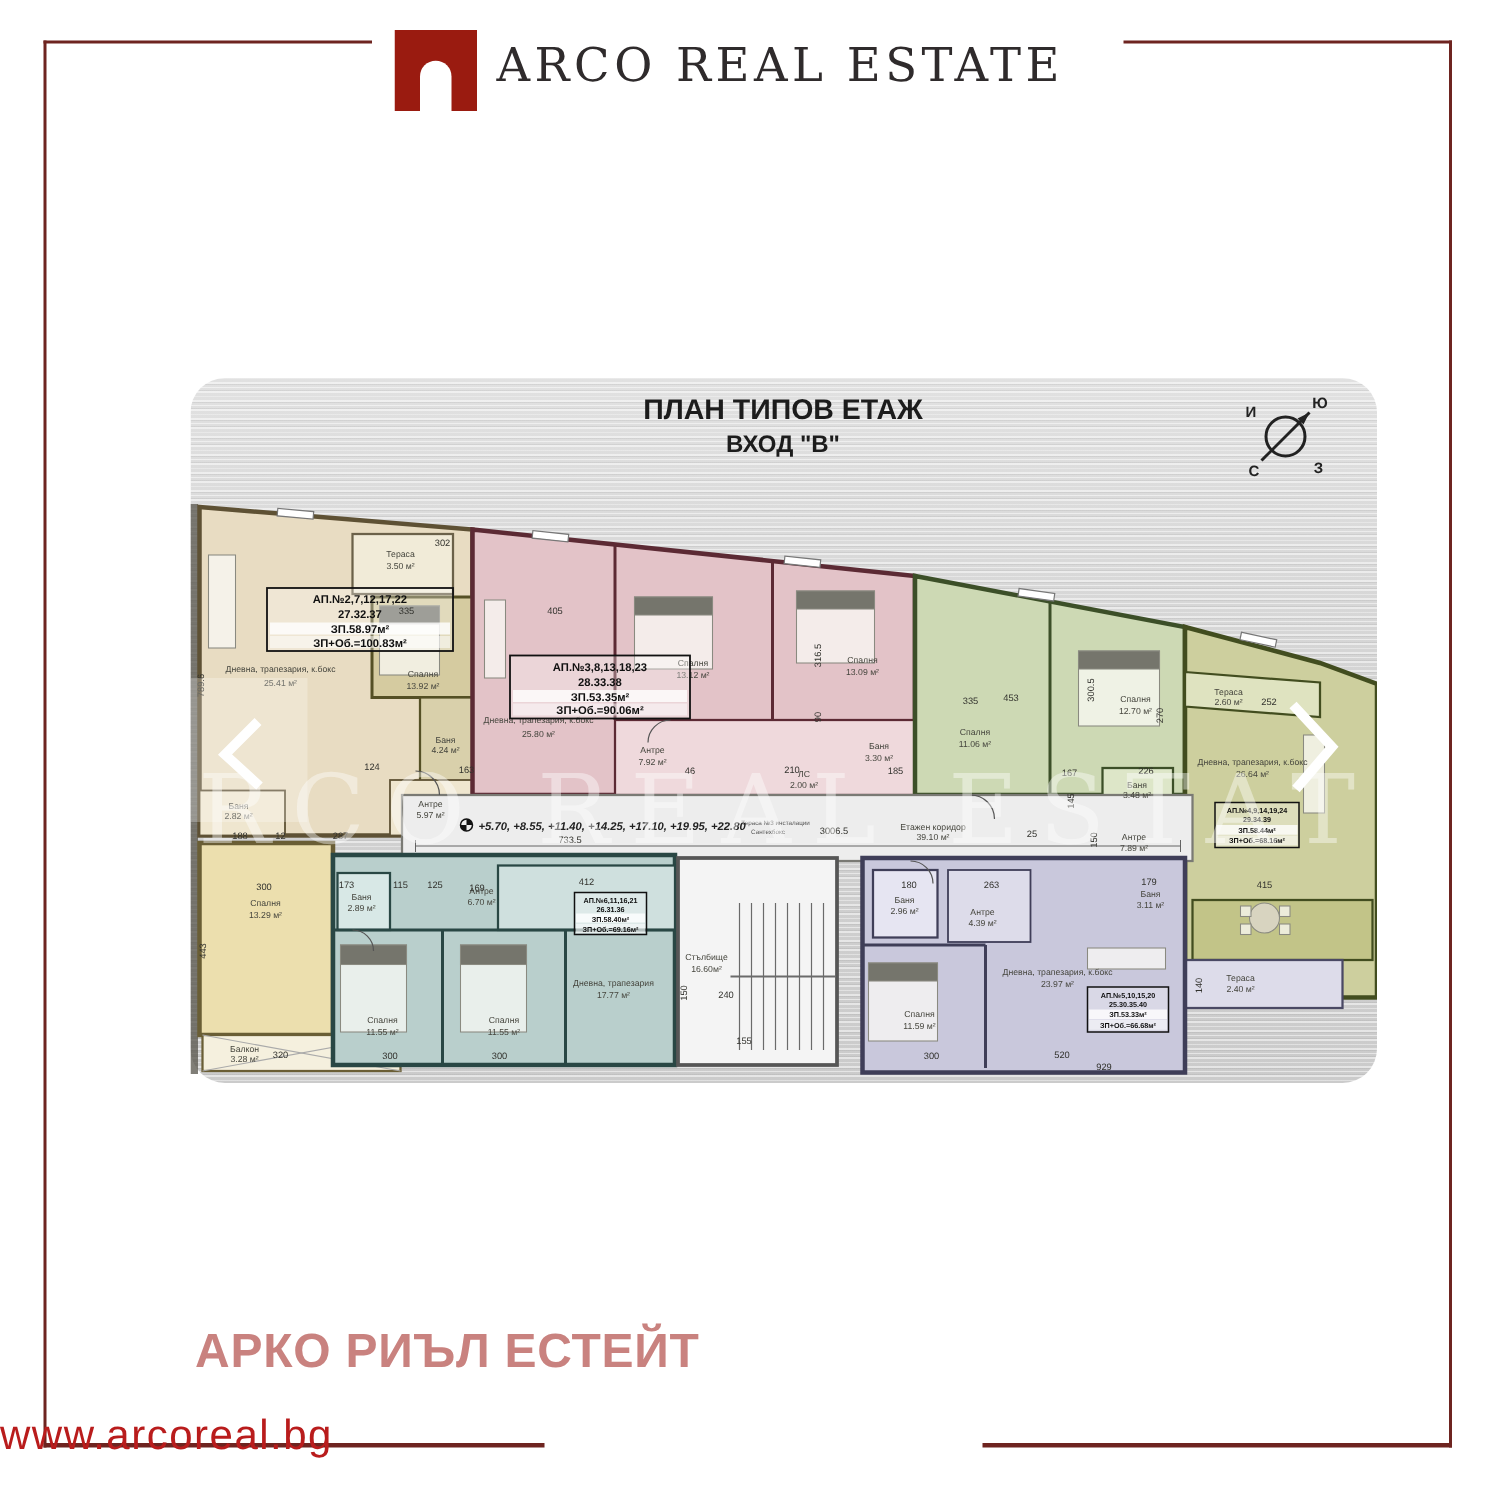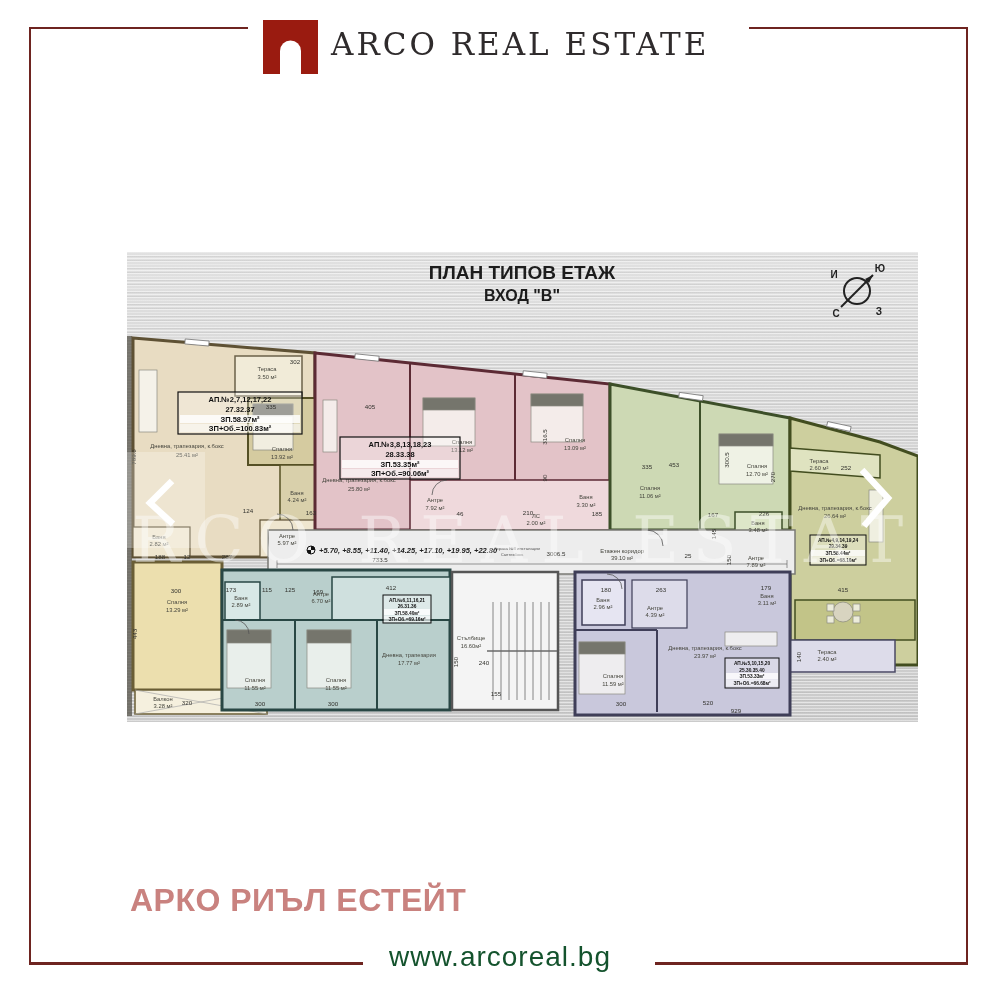--- a/index.html
+++ b/index.html
@@ -8,27 +8,27 @@
   .frame{position:absolute;background:#6e2420;}
   
   .logo-icon{position:absolute;left:263px;top:20px;width:55px;height:54px;}
   .logo-text{position:absolute;left:331px;top:26px;width:420px;font-family:"DejaVu Serif",serif;
              font-size:31px;letter-spacing:3px;color:#2f2b2c;white-space:nowrap;}
   
   .plan{position:absolute;left:127px;top:252px;width:791px;height:470px;
         background:
           repeating-linear-gradient(180deg, rgba(255,255,255,.5) 0 1px, rgba(255,255,255,0) 1px 3px),
           repeating-linear-gradient(180deg, rgba(100,100,100,.10) 0 1px, rgba(100,100,100,0) 1px 4px),
-          linear-gradient(180deg,#e1e1e1,#d3d3d3 45%,#cbcbcb);}
+          linear-gradient(180deg,#e1e1e1,#d3d3d3 45%,#cbcbcb); border-radius: 23px;}
   .plan svg{position:absolute;left:0;top:0;}
   
   .brand-cy{position:absolute;left:130px;top:882px;font-size:32px;font-weight:bold;
             color:#c9827f;letter-spacing:.5px;}
-  .site{position:absolute;left:0;top:941px;width:1000px;text-align:center;
-        font-size:28px;color:#14532d;letter-spacing:1px;}
+  .site{position:absolute;left:0;top:941px;width:1000px;
+        font-size:28px;color:#b91c1c;letter-spacing:1px;}
   
   text{font-family:"Liberation Sans",sans-serif;fill:#3c3c38;}
   .ttl{font-size:19px;font-weight:bold;fill:#1c1c1c;letter-spacing:0;}
   .sub{font-size:16px;font-weight:bold;fill:#1c1c1c;}
   .cmp{font-size:10px;font-weight:bold;fill:#222;}
   .wm{font-family:"DejaVu Serif",serif;font-size:64px;letter-spacing:14px;fill:#ffffff;opacity:.42;}
   .room{font-size:5.8px;fill:#46463e;}
   .area{font-size:5.8px;fill:#46463e;}
   .dim{font-size:6.2px;fill:#33332e;}
   .lb{font-size:7.5px;font-weight:bold;fill:#101010;}

